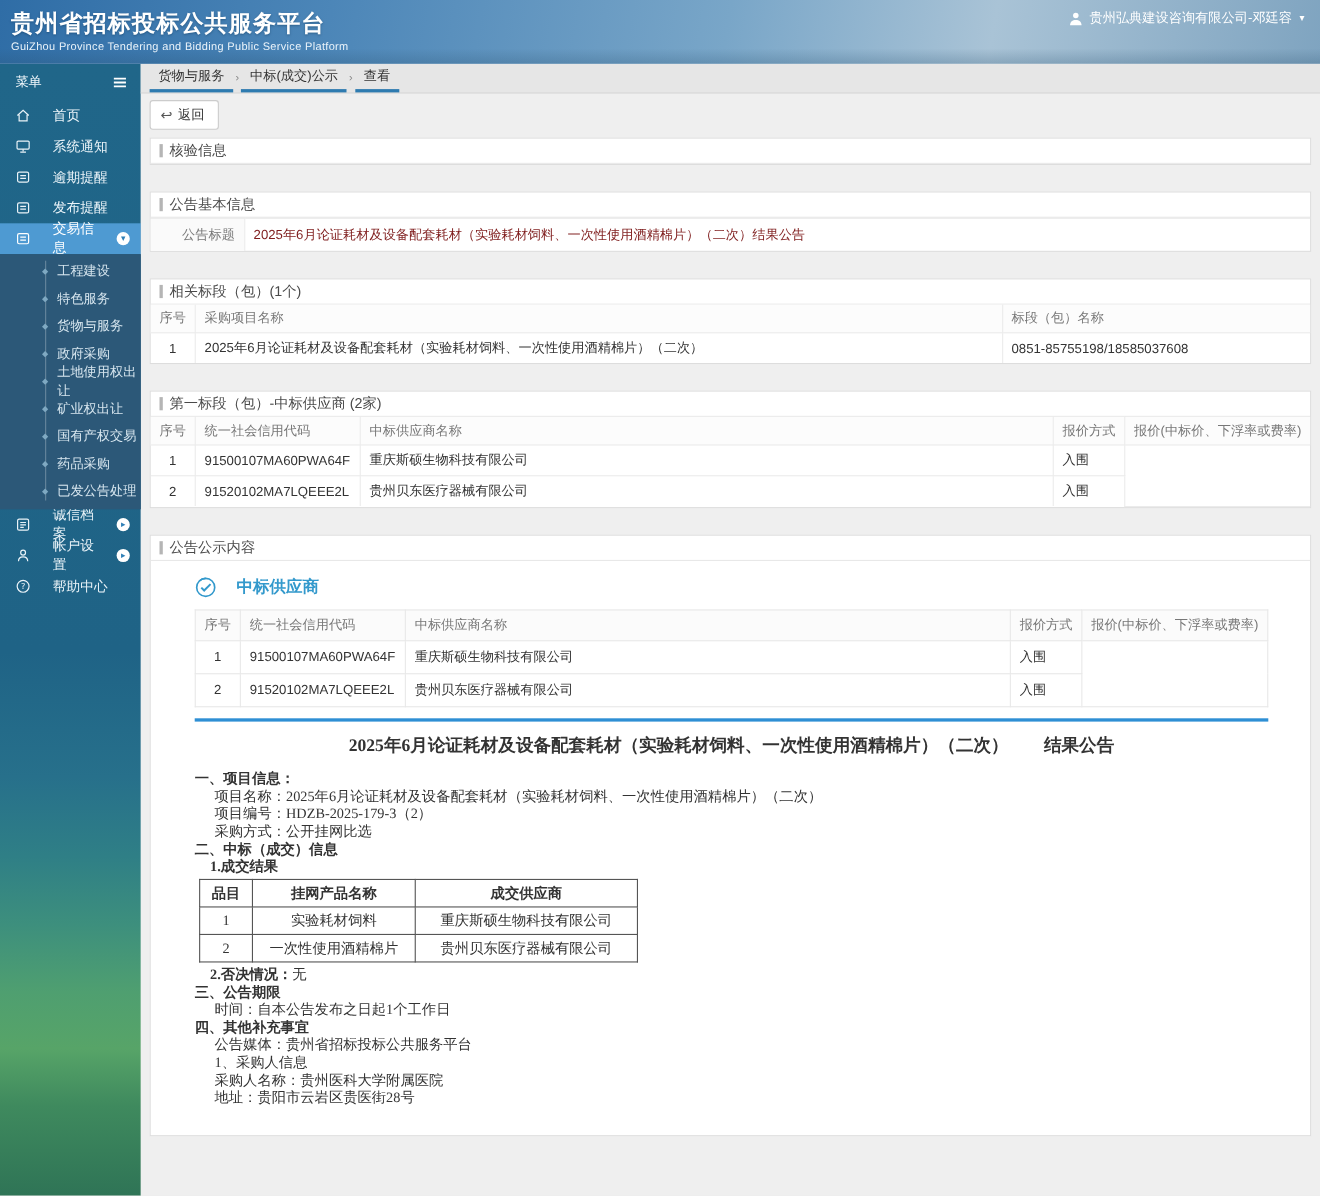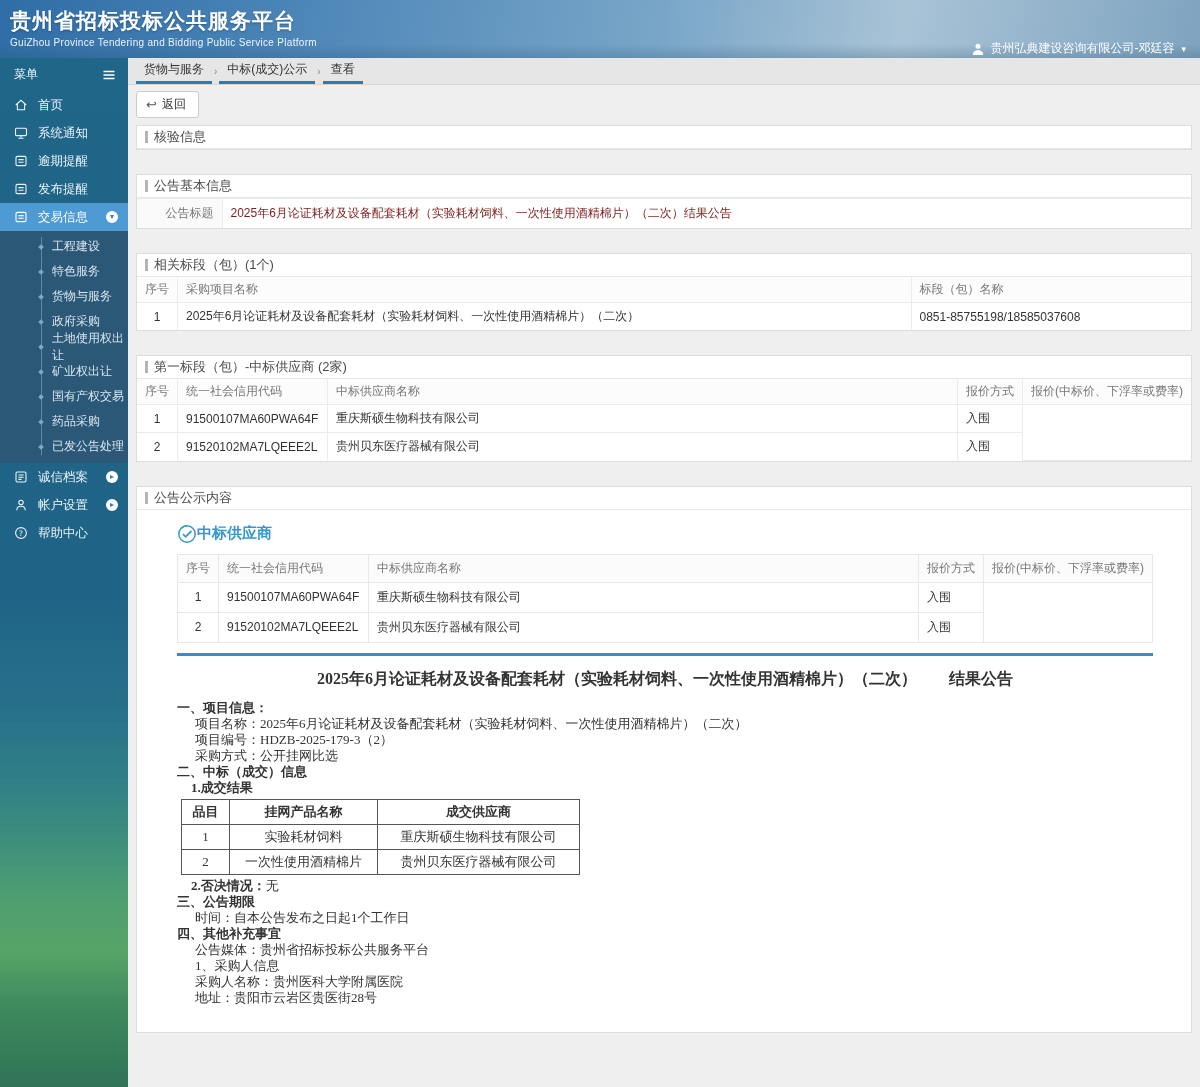--- a/index.html
+++ b/index.html
@@ -9,33 +9,33 @@
   
   .top-header { position:relative; height:58px;
     background:linear-gradient(100deg,#2f6da6 0%,#4c86b8 25%,#79a6c8 55%,#a9c3d6 75%,#7fa4c0 100%);
     overflow:hidden; }
   .top-header::after { content:""; position:absolute; left:0; right:0; bottom:0; height:14px;
     background:linear-gradient(180deg,rgba(40,80,110,0) 0%,rgba(40,80,110,.25) 100%); }
   .brand { position:absolute; left:10px; top:7px; z-index:2; }
   .brand-title { color:#fff; font-size:21px; font-weight:bold; letter-spacing:1px;
     text-shadow:0 1px 2px rgba(0,40,70,.4); }
   .brand-sub { color:#eaf3fa; font-size:10px; margin-top:2px; letter-spacing:.3px; }
-  .user-menu { position:absolute; right:14px; top:40px; z-index:2; display:flex; align-items:center;
+  .user-menu { position:absolute; right:14px; top:8px; z-index:2; display:flex; align-items:center;
     gap:5px; color:#fff; font-size:12px; cursor:pointer; }
   .user-menu .caret { font-size:9px; margin-left:2px; }
 
   
   .layout { display:flex; height:1029px; }
 
   
   .sidebar { width:128px; flex:0 0 128px; color:#e9f3f8; font-size:12.5px;
     background:linear-gradient(180deg,#206689 0%,#1f6386 52%,#27708b 63%,#2f7f86 70%,#3d8f7d 76%,#4f9f70 82%,#57a468 87%,#3f8a5e 92%,#2f7456 100%); }
   .menu-head { display:flex; align-items:center; justify-content:space-between;
     padding:8px 12px 8px 14px; font-size:12px; color:#f0f7fb; }
-  .side-item { display:flex; align-items:center; gap:10px; height:28px; padding:0 10px 0 14px; cursor:pointer; }
+  .side-item { display:flex; align-items:center; gap:20px; height:28px; padding:0 10px 0 14px; cursor:pointer; }
   .side-item .lbl { flex:1; }
   .side-item.active { background:#4e9ad2; color:#fff; }
   .chev-badge { width:12px; height:12px; border-radius:50%; background:#fff; color:#2f7fb6;
     font-size:8px; line-height:12px; text-align:center; flex:0 0 12px; }
   .submenu { position:relative; background:#2c5878; padding:3px 0 4px 0; }
   .submenu::before { content:""; position:absolute; left:41px; top:6px; bottom:8px; width:1px;
     background:rgba(255,255,255,.28); }
   .sub-item { position:relative; display:flex; align-items:center; height:25px; padding-left:52px;
     font-size:12px; color:#d7e6ef; cursor:pointer; }
   .dot { position:absolute; left:39px; width:4px; height:4px; background:#7fa9c2;
@@ -80,21 +80,21 @@
   table.form tr:last-child td { border-bottom:none; }
 
   .c-seq { width:30px; text-align:center; }
   .c-code { width:150px; }
   .c-pkg { width:280px; }
   .c-way { width:62px; }
   .c-price { width:138px; font-size:12px; }
 
   
   .notice-body { padding:14px 38px 26px 40px; }
-  .winners-head { display:flex; align-items:center; gap:0; color:#3399cc; font-size:15px;
+  .winners-head { display:flex; align-items:center; gap:18px; color:#3399cc; font-size:15px;
     font-weight:bold; margin-bottom:10px; }
   .pkg-bar { background:#ececec; border:1px solid #ddd; border-bottom:none; padding:6px 10px;
     font-size:12px; font-weight:bold; color:#333; }
   table.inner { width:100%; border-collapse:collapse; font-size:12px; border:1px solid #e3e3e3; }
   table.inner th { font-weight:normal; color:#777; text-align:left; background:#fbfbfb;
     border:1px solid #e8e8e8; padding:5px 8px; white-space:nowrap; }
   table.inner td { border:1px solid #e8e8e8; padding:6px 8px; color:#333; }
   .blue-sep { height:3px; background:#2e8fd4; margin-top:10px; }
 
   .doc { font-family:"Liberation Serif","DejaVu Serif",serif; font-size:13px; color:#333;

